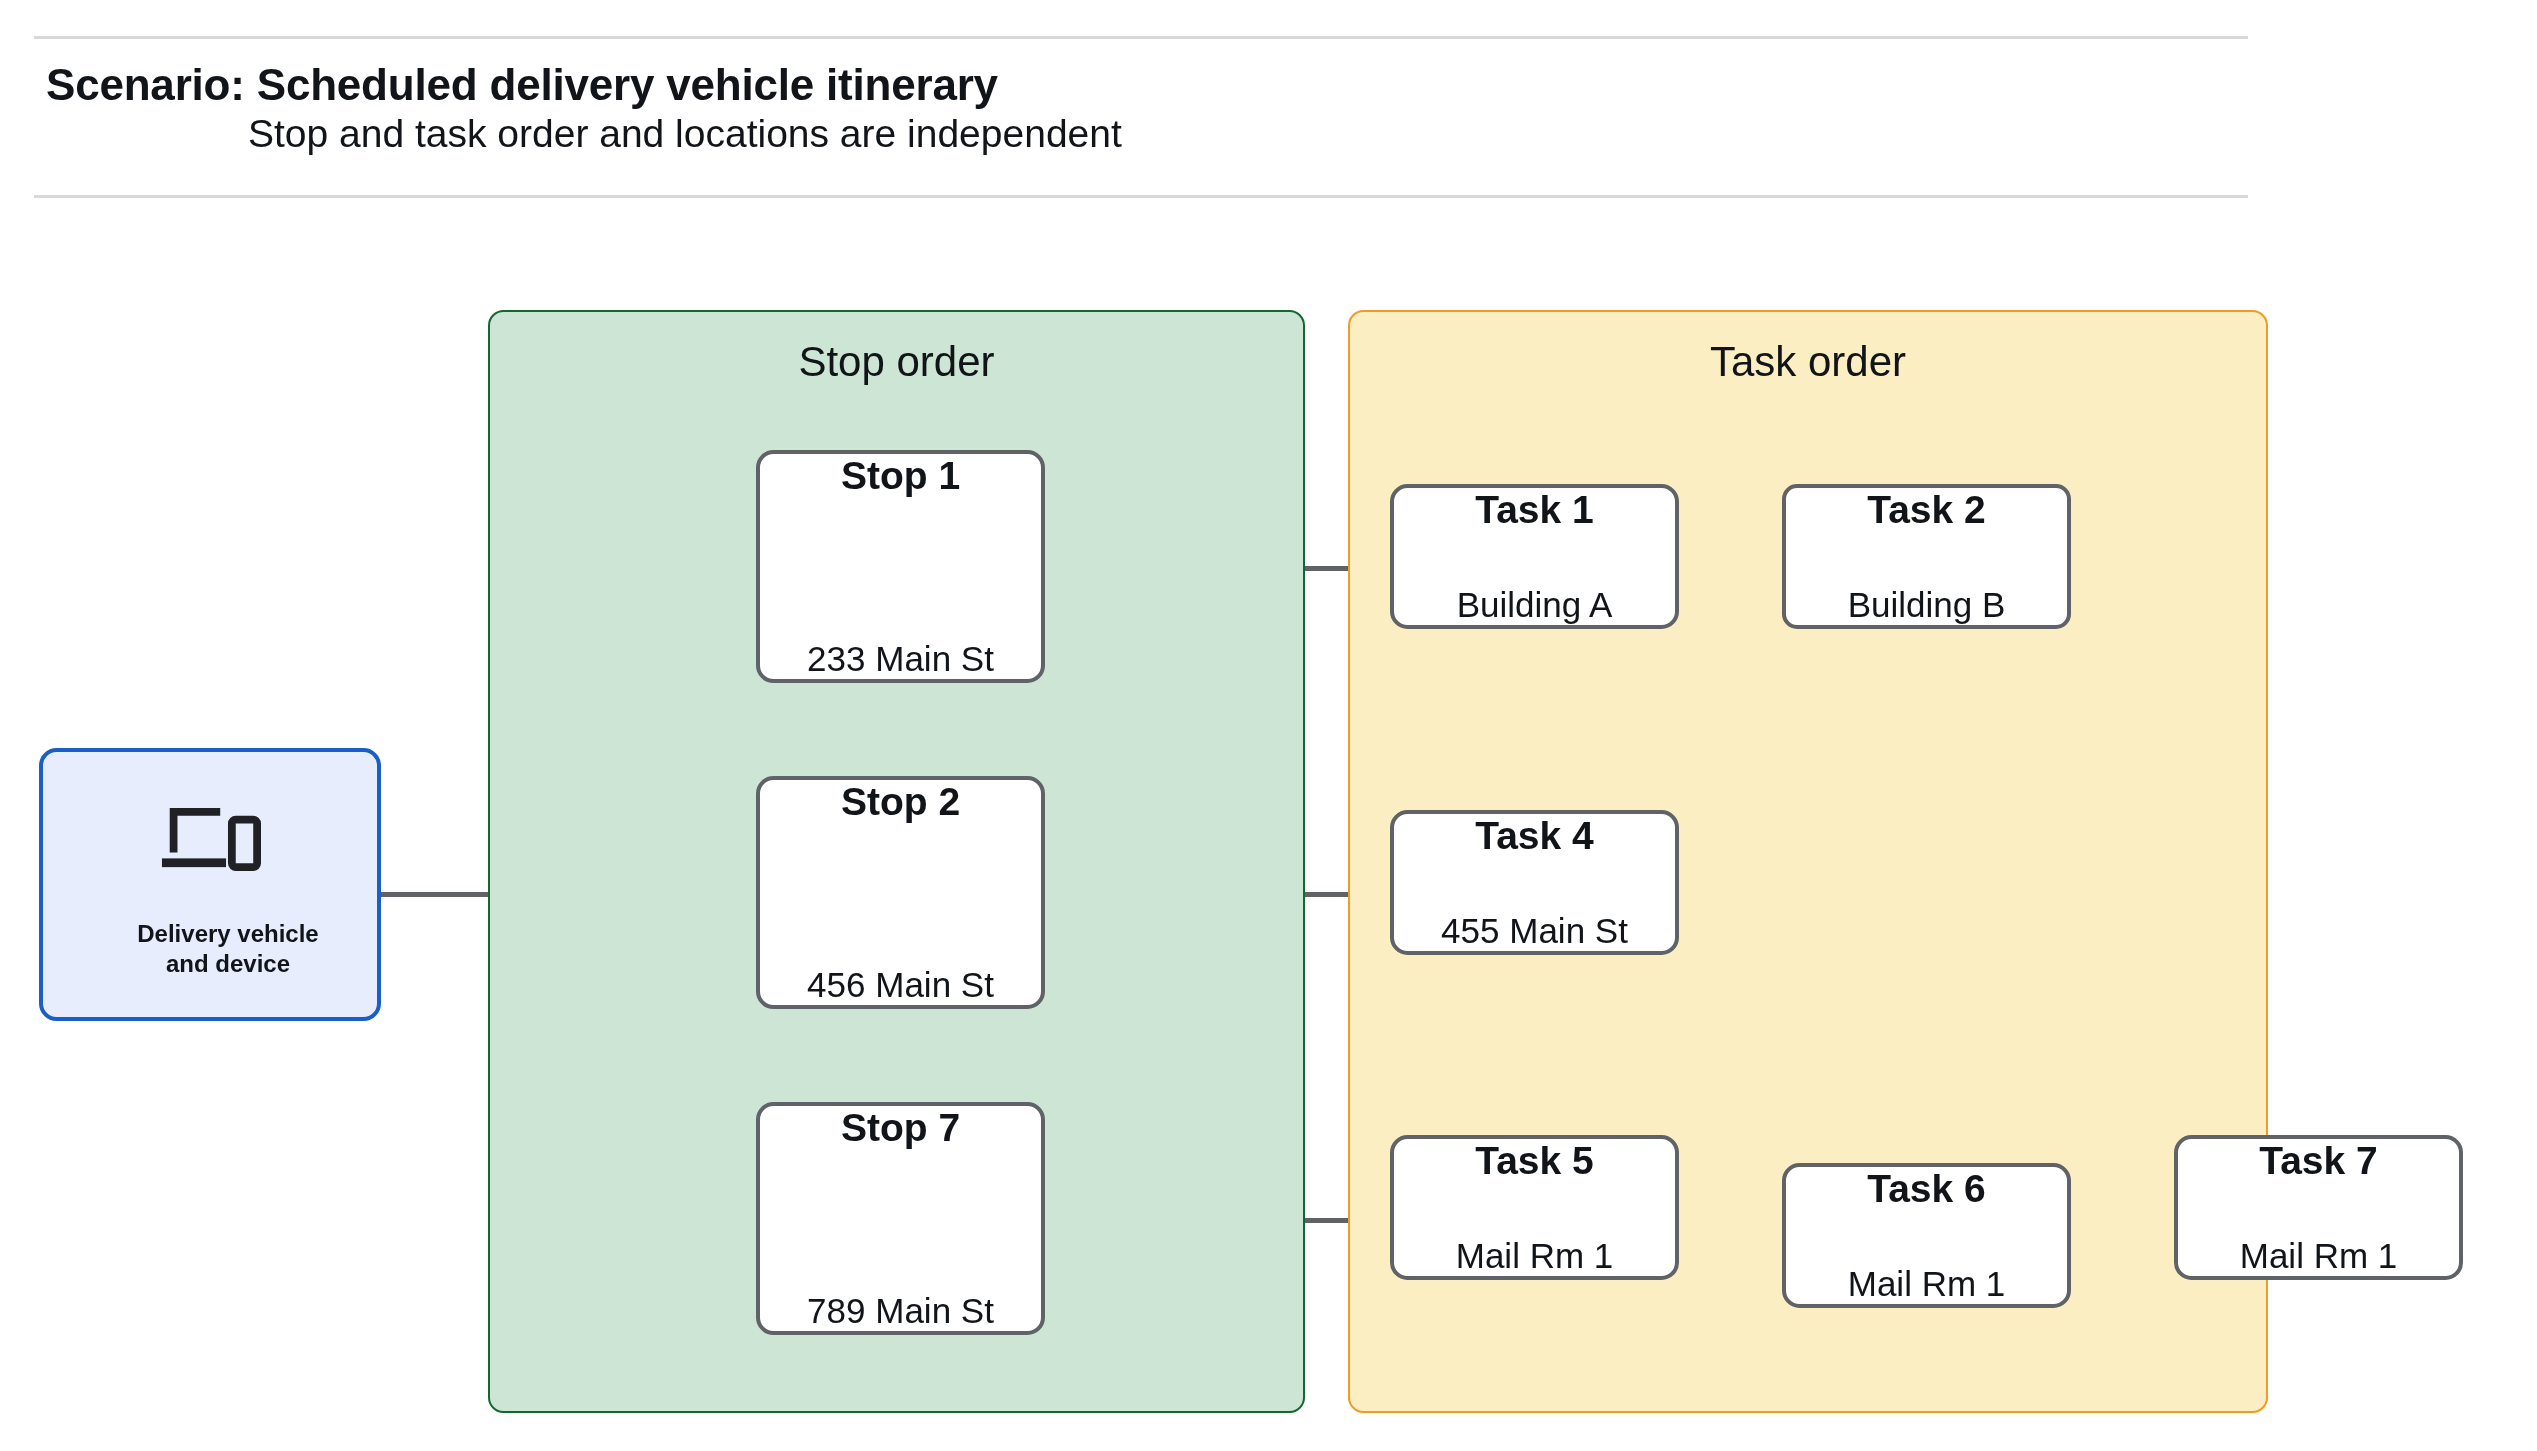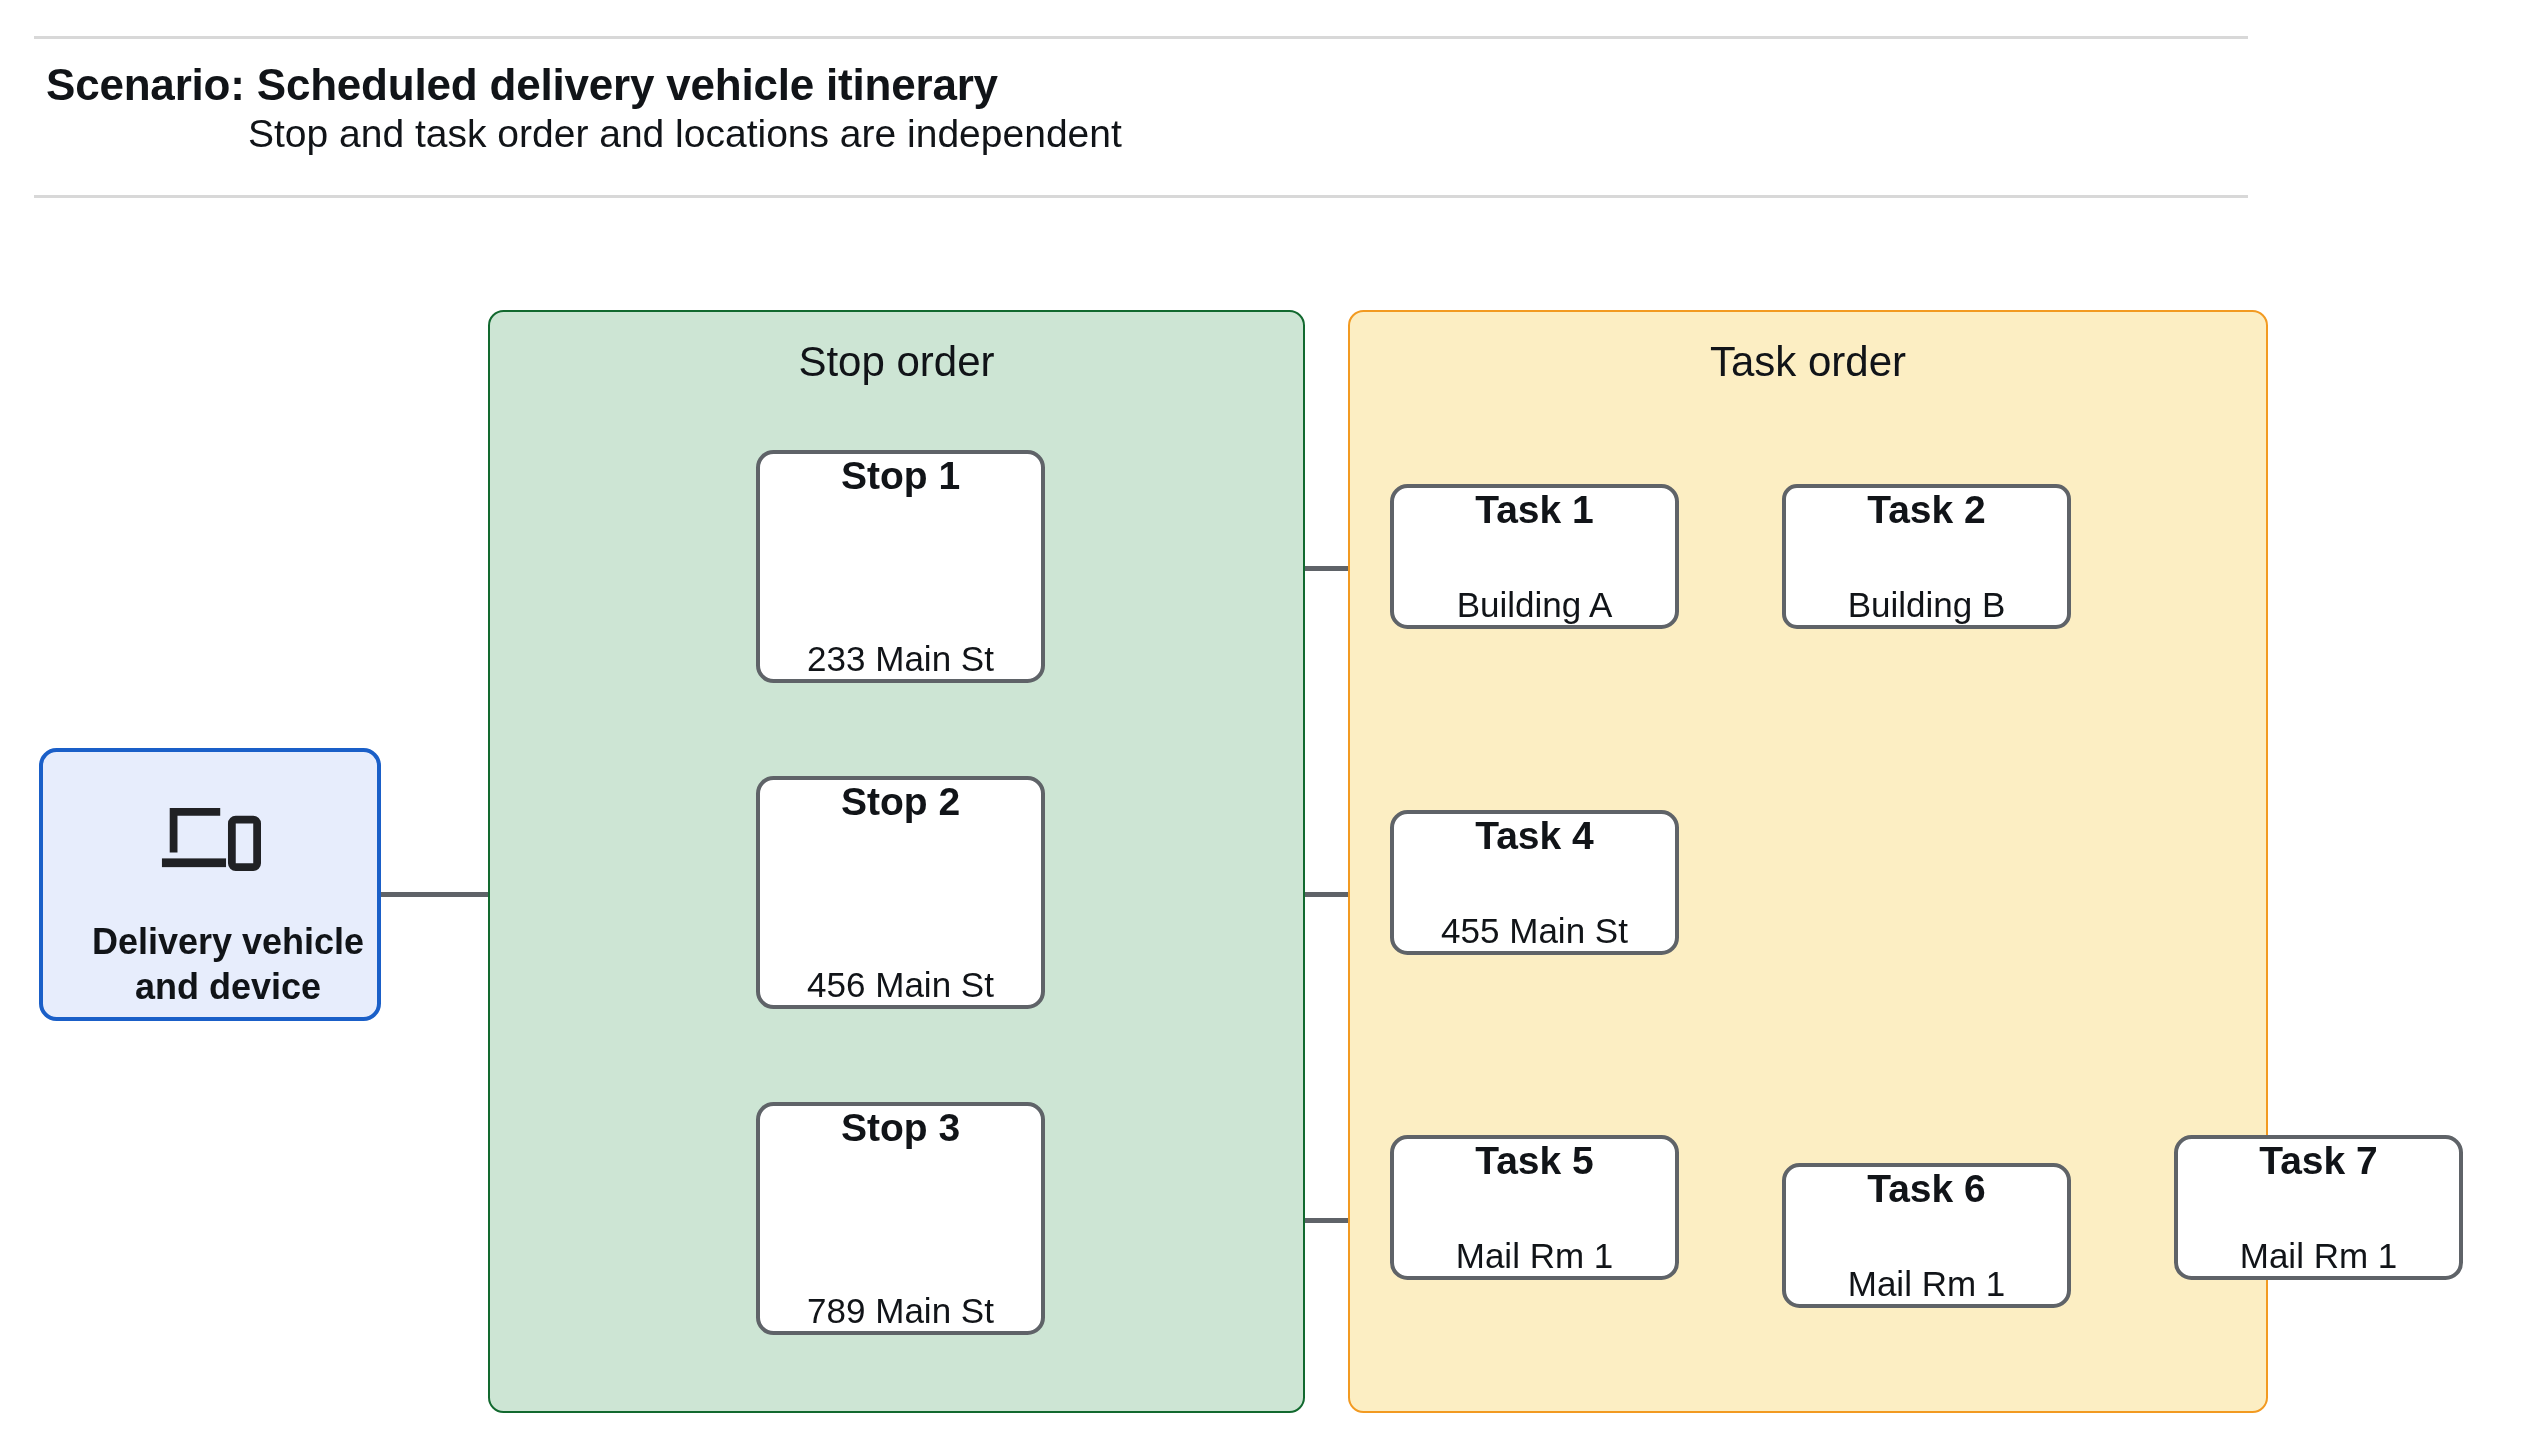--- a/index.html
+++ b/index.html
@@ -77,21 +77,21 @@
 
   
   .device-card{
     position:absolute;left:39px;top:748px;width:342px;height:273px;
     box-sizing:border-box;background:#e7edfc;border:4.8px solid #1a5fc8;
     border-radius:17.5px;z-index:5;
     display:flex;flex-direction:column;align-items:center;justify-content:flex-start;
   }
   .device-icon{margin-top:50px;width:101px;height:72px;}
   .device-label{
-    margin-top:45px;text-align:center;font-size:36px;font-weight:bold;
+    margin-top:45px;text-align:center;font-size:24px;font-weight:bold;
     line-height:1.26;color:#111418;margin-left:36px;
   }
 </style>
 </head>
 <body>
 
 <div id="stage">
 
   <div class="rule top"></div>
   <div class="rule bottom"></div>
@@ -143,21 +143,21 @@
 
   <div class="node stop-node stop-1">
     <div class="n-title">Stop 1</div>
     <div class="n-sub">233 Main St</div>
   </div>
   <div class="node stop-node stop-2">
     <div class="n-title">Stop 2</div>
     <div class="n-sub">456 Main St</div>
   </div>
   <div class="node stop-node stop-3">
-    <div class="n-title">Stop 3</div>
+    <div class="n-title">Stop 7</div>
     <div class="n-sub">789 Main St</div>
   </div>
 
   <div class="node task-node task-1">
     <div class="n-title">Task 1</div>
     <div class="n-sub">Building A</div>
   </div>
   <div class="node task-node task-2">
     <div class="n-title">Task 2</div>
     <div class="n-sub">Building B</div>

